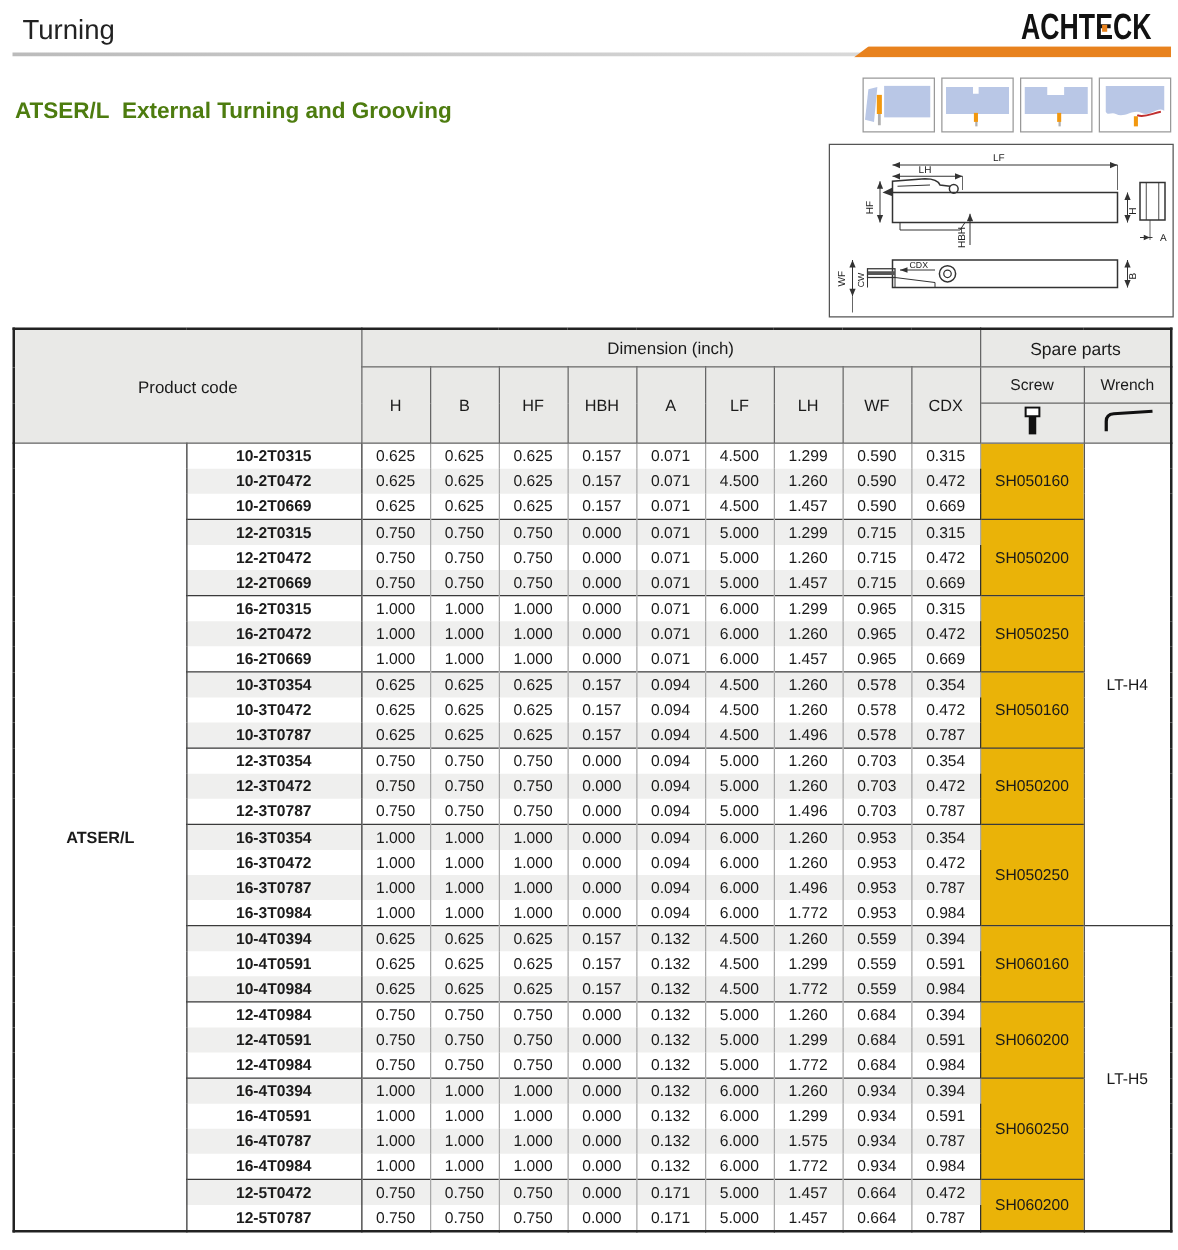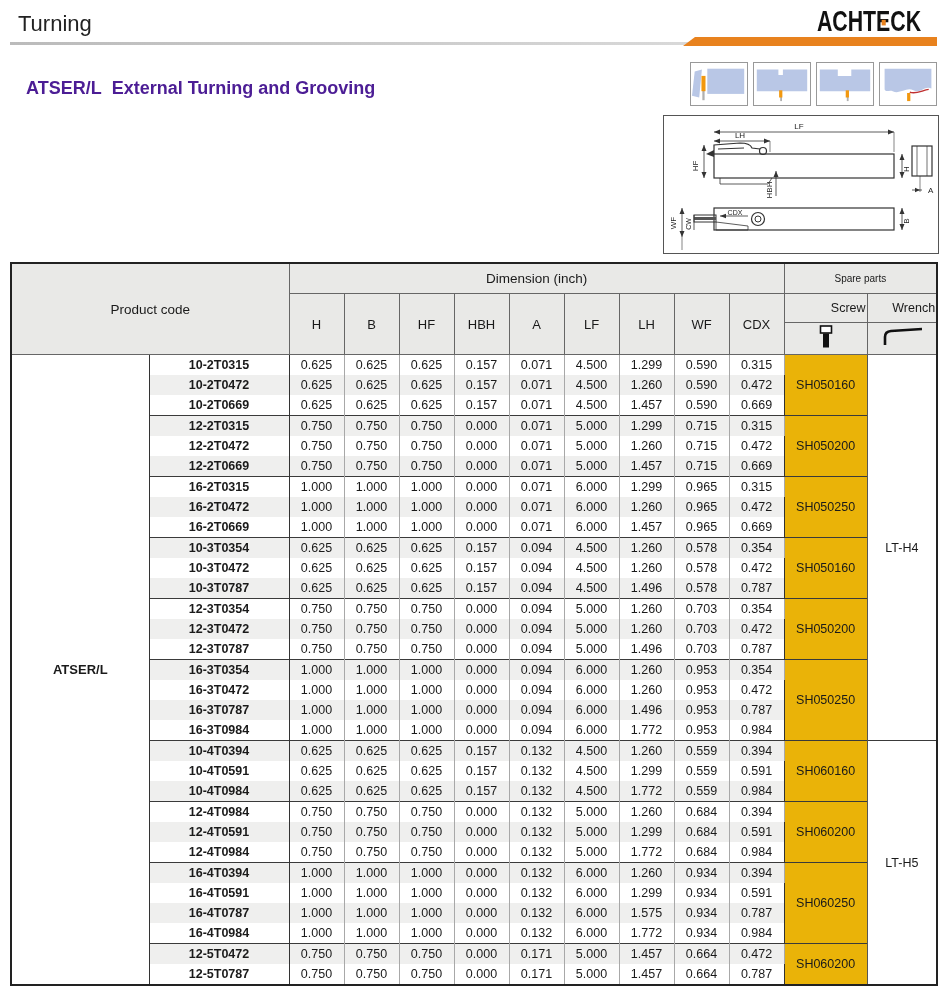--- a/index.html
+++ b/index.html
@@ -12,43 +12,43 @@
   .logo-text{display:inline-block;font-weight:bold;font-size:26px;letter-spacing:0px;
              transform:scale(0.82,1.12);transform-origin:100% 50%;color:#111;white-space:nowrap;}
   .logo-e{position:relative;}
   .logo-e::after{content:'';position:absolute;left:40%;top:46%;width:5px;height:5px;background:#E8821E;}
   .rule-gray{position:absolute;left:10px;top:42px;width:690px;height:3px;
              background:linear-gradient(to right,#bbb,#d9d9d9);}
   .rule-orange{position:absolute;left:683px;top:37px;width:254px;height:9px;background:#E8821E;
                clip-path:polygon(12px 0,100% 0,100% 100%,0 100%);}
 
   
-  .section-title{position:absolute;left:26px;top:78px;font-size:18px;font-weight:bold;color:#4c1d95;}
+  .section-title{position:absolute;left:12px;top:78px;font-size:18px;font-weight:bold;color:#4d7c0f;}
   .section-title .code-part{margin-right:10px;}
   .thumbs{position:absolute;right:5px;top:62px;display:flex;gap:5px;}
   .thumb{width:56px;height:42px;border:1px solid #999;background:#fff;display:flex;
          align-items:center;justify-content:center;}
 
   
   .diagram-left{position:absolute;left:10px;top:115px;width:366px;height:137px;border:1px solid #999;background:#fff;}
   .holder-caption{position:absolute;right:-1px;bottom:-1px;border:1px solid #333;background:#fff;
                   font-size:11px;padding:2px 5px;white-space:nowrap;}
   .diagram-right{position:absolute;left:663px;top:115px;width:274px;height:137px;border:1px solid #555;background:#fff;}
   .diagram-right svg, .diagram-left svg{display:block;}
 
   
   .table-wrap{position:absolute;left:10px;top:262px;width:926px;}
   table{border-collapse:collapse;width:100%;table-layout:fixed;font-size:12.5px;}
   table{border:2px solid #222;}
   th{background:#e9e9e7;font-weight:normal;border:1px solid #666;}
   th.dimh{height:27px;font-size:13.5px;}
-  th.sph{font-size:10px;margin-top:14px;}
+  th.sph{font-size:14px;margin-top:14px;}
   th.pc{font-size:13.5px;}
   th.dimcol{font-size:13px;}
-  th.screwh,th.wrenchh{height:26px;font-size:12.5px;text-align:right;}
+  th.screwh,th.wrenchh{height:26px;font-size:12.5px;}
   th.iconcell{height:29px;}
   tbody td{height:20px;text-align:center;padding:0;}
   td.family{font-weight:bold;font-size:13px;border-right:1.5px solid #333;background:#fff;}
   td.code{font-weight:bold;border-right:1.5px solid #333;}
   td.dim{border-left:1px solid #a8a8a8;border-right:1px solid #a8a8a8;}
   td.screw{border-left:1.5px solid #333;border-right:1px solid #555;background:#eab308;font-size:12.5px;}
   td.wrench{background:#fff;font-size:12.5px;}
   tr.stripe td.code, tr.stripe td.dim{background:#efefee;}
   tr.group-start td{border-top:1.5px solid #3a3a3a;}
 </style>

